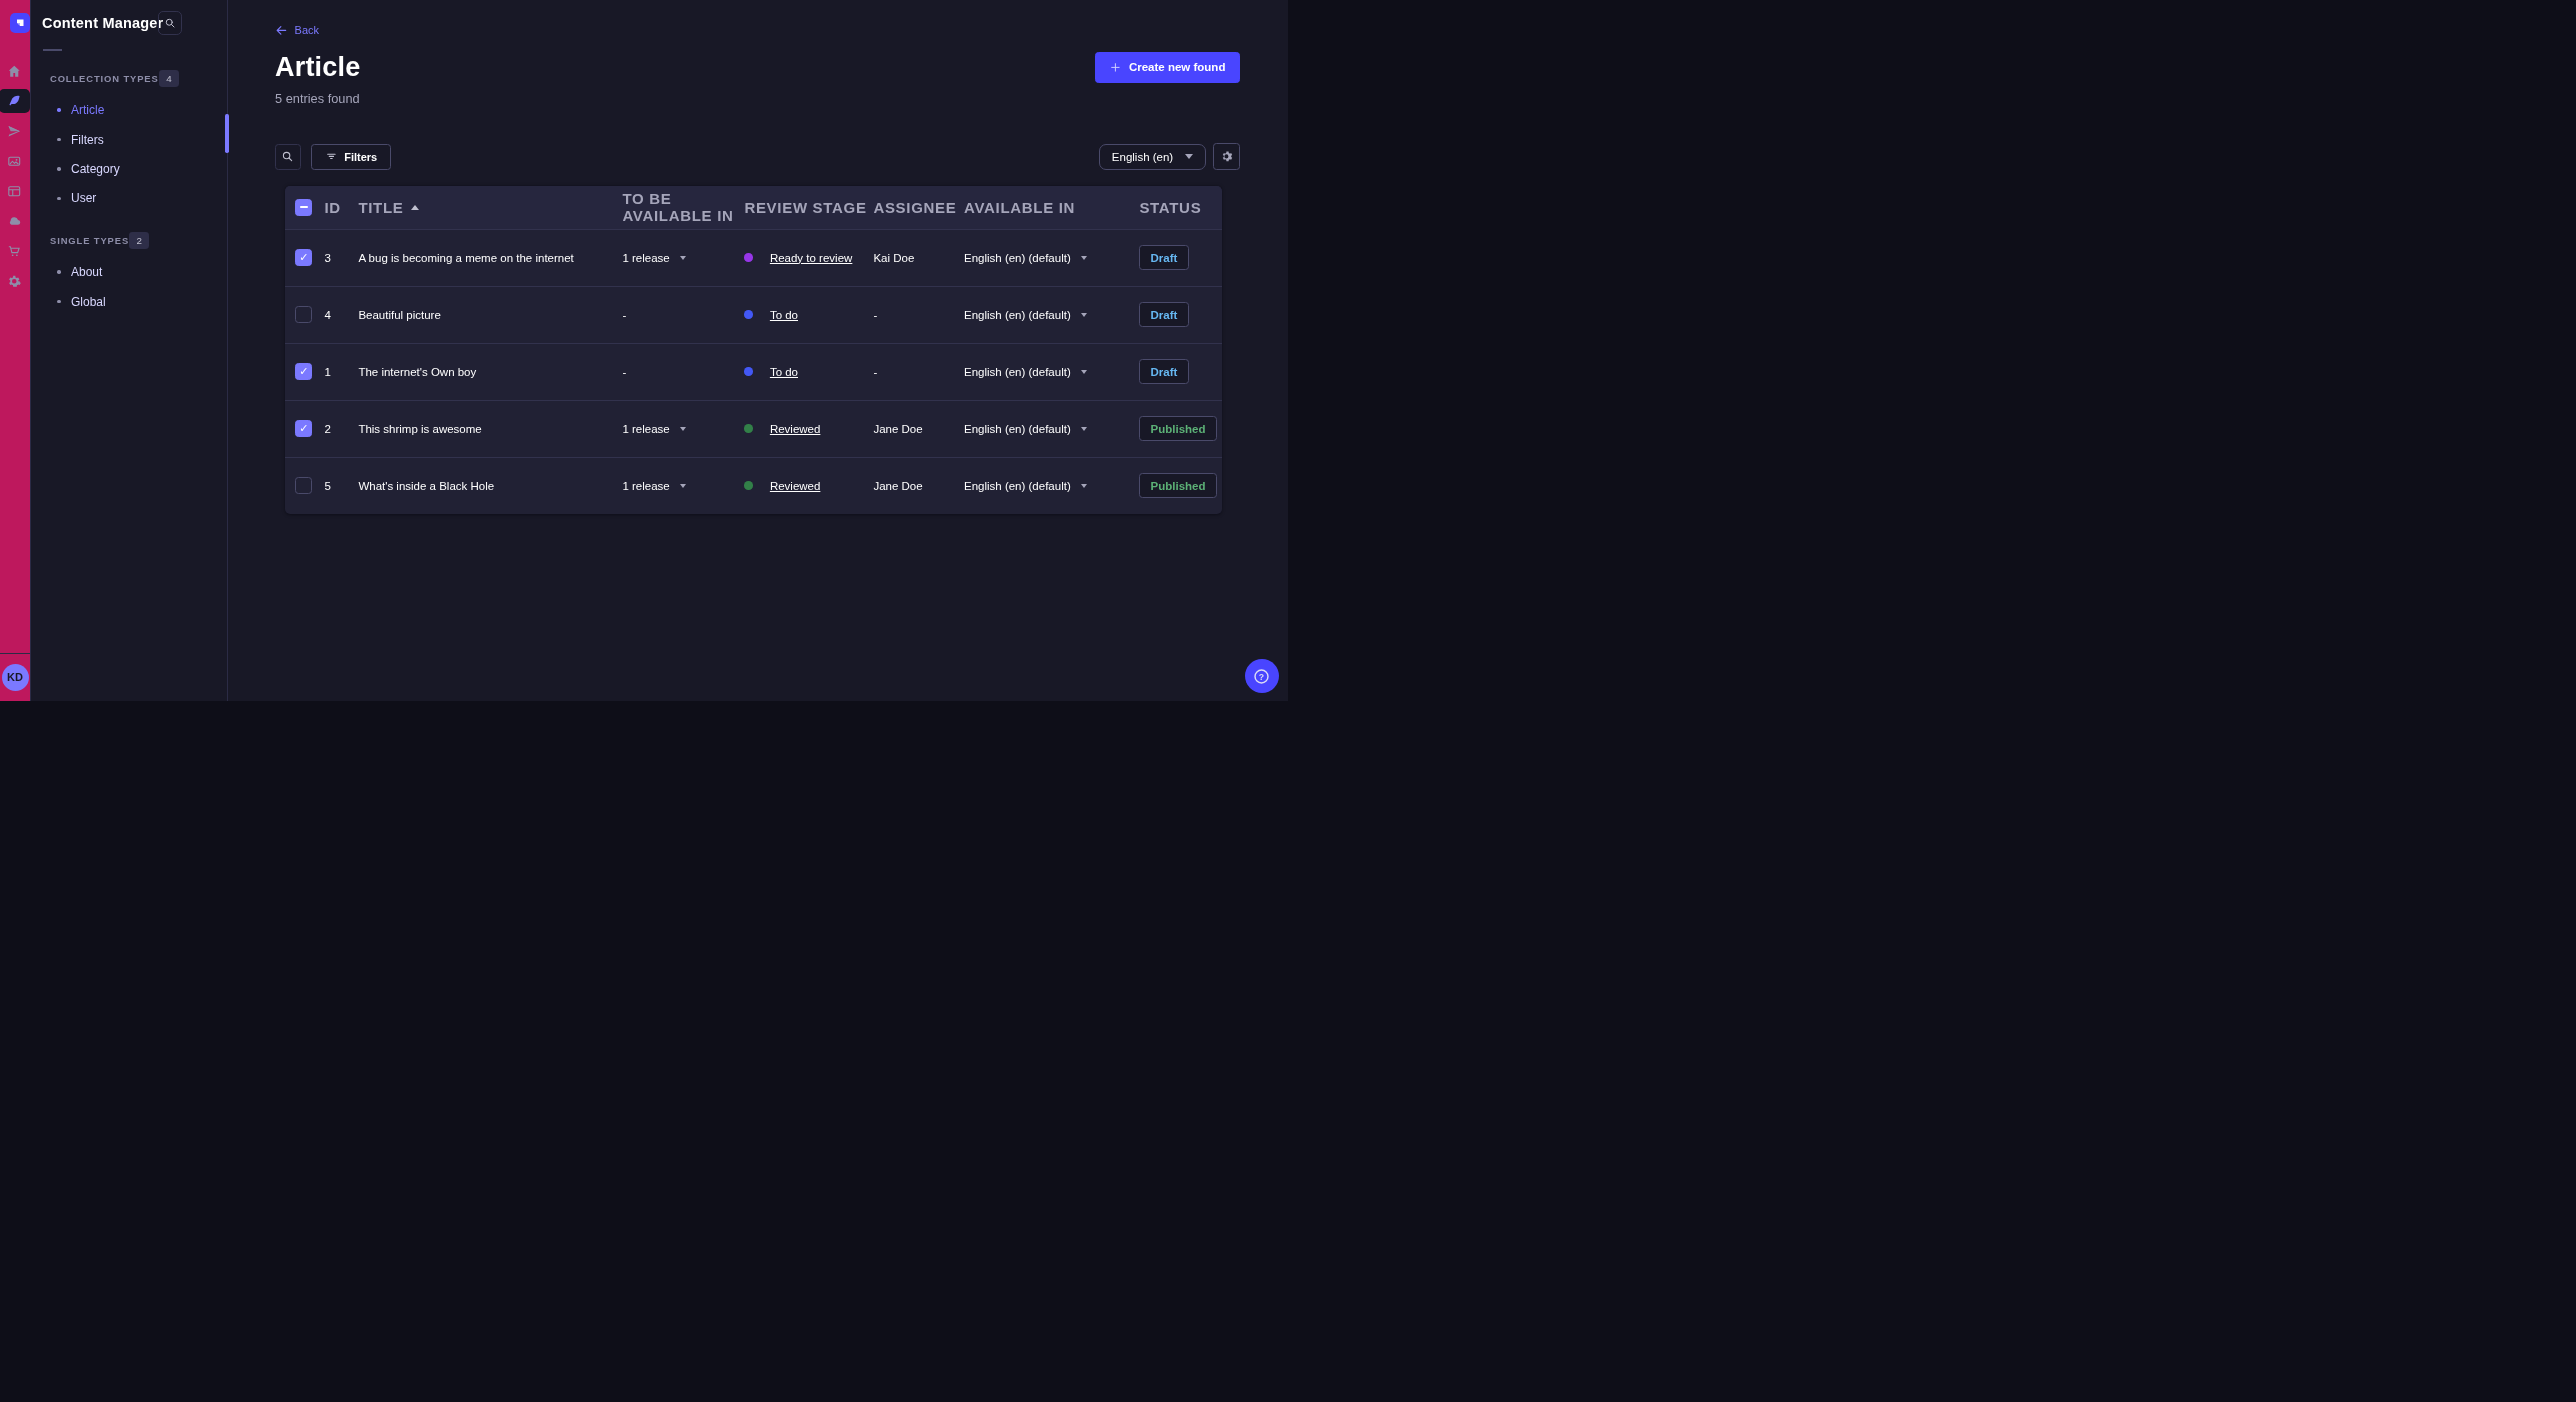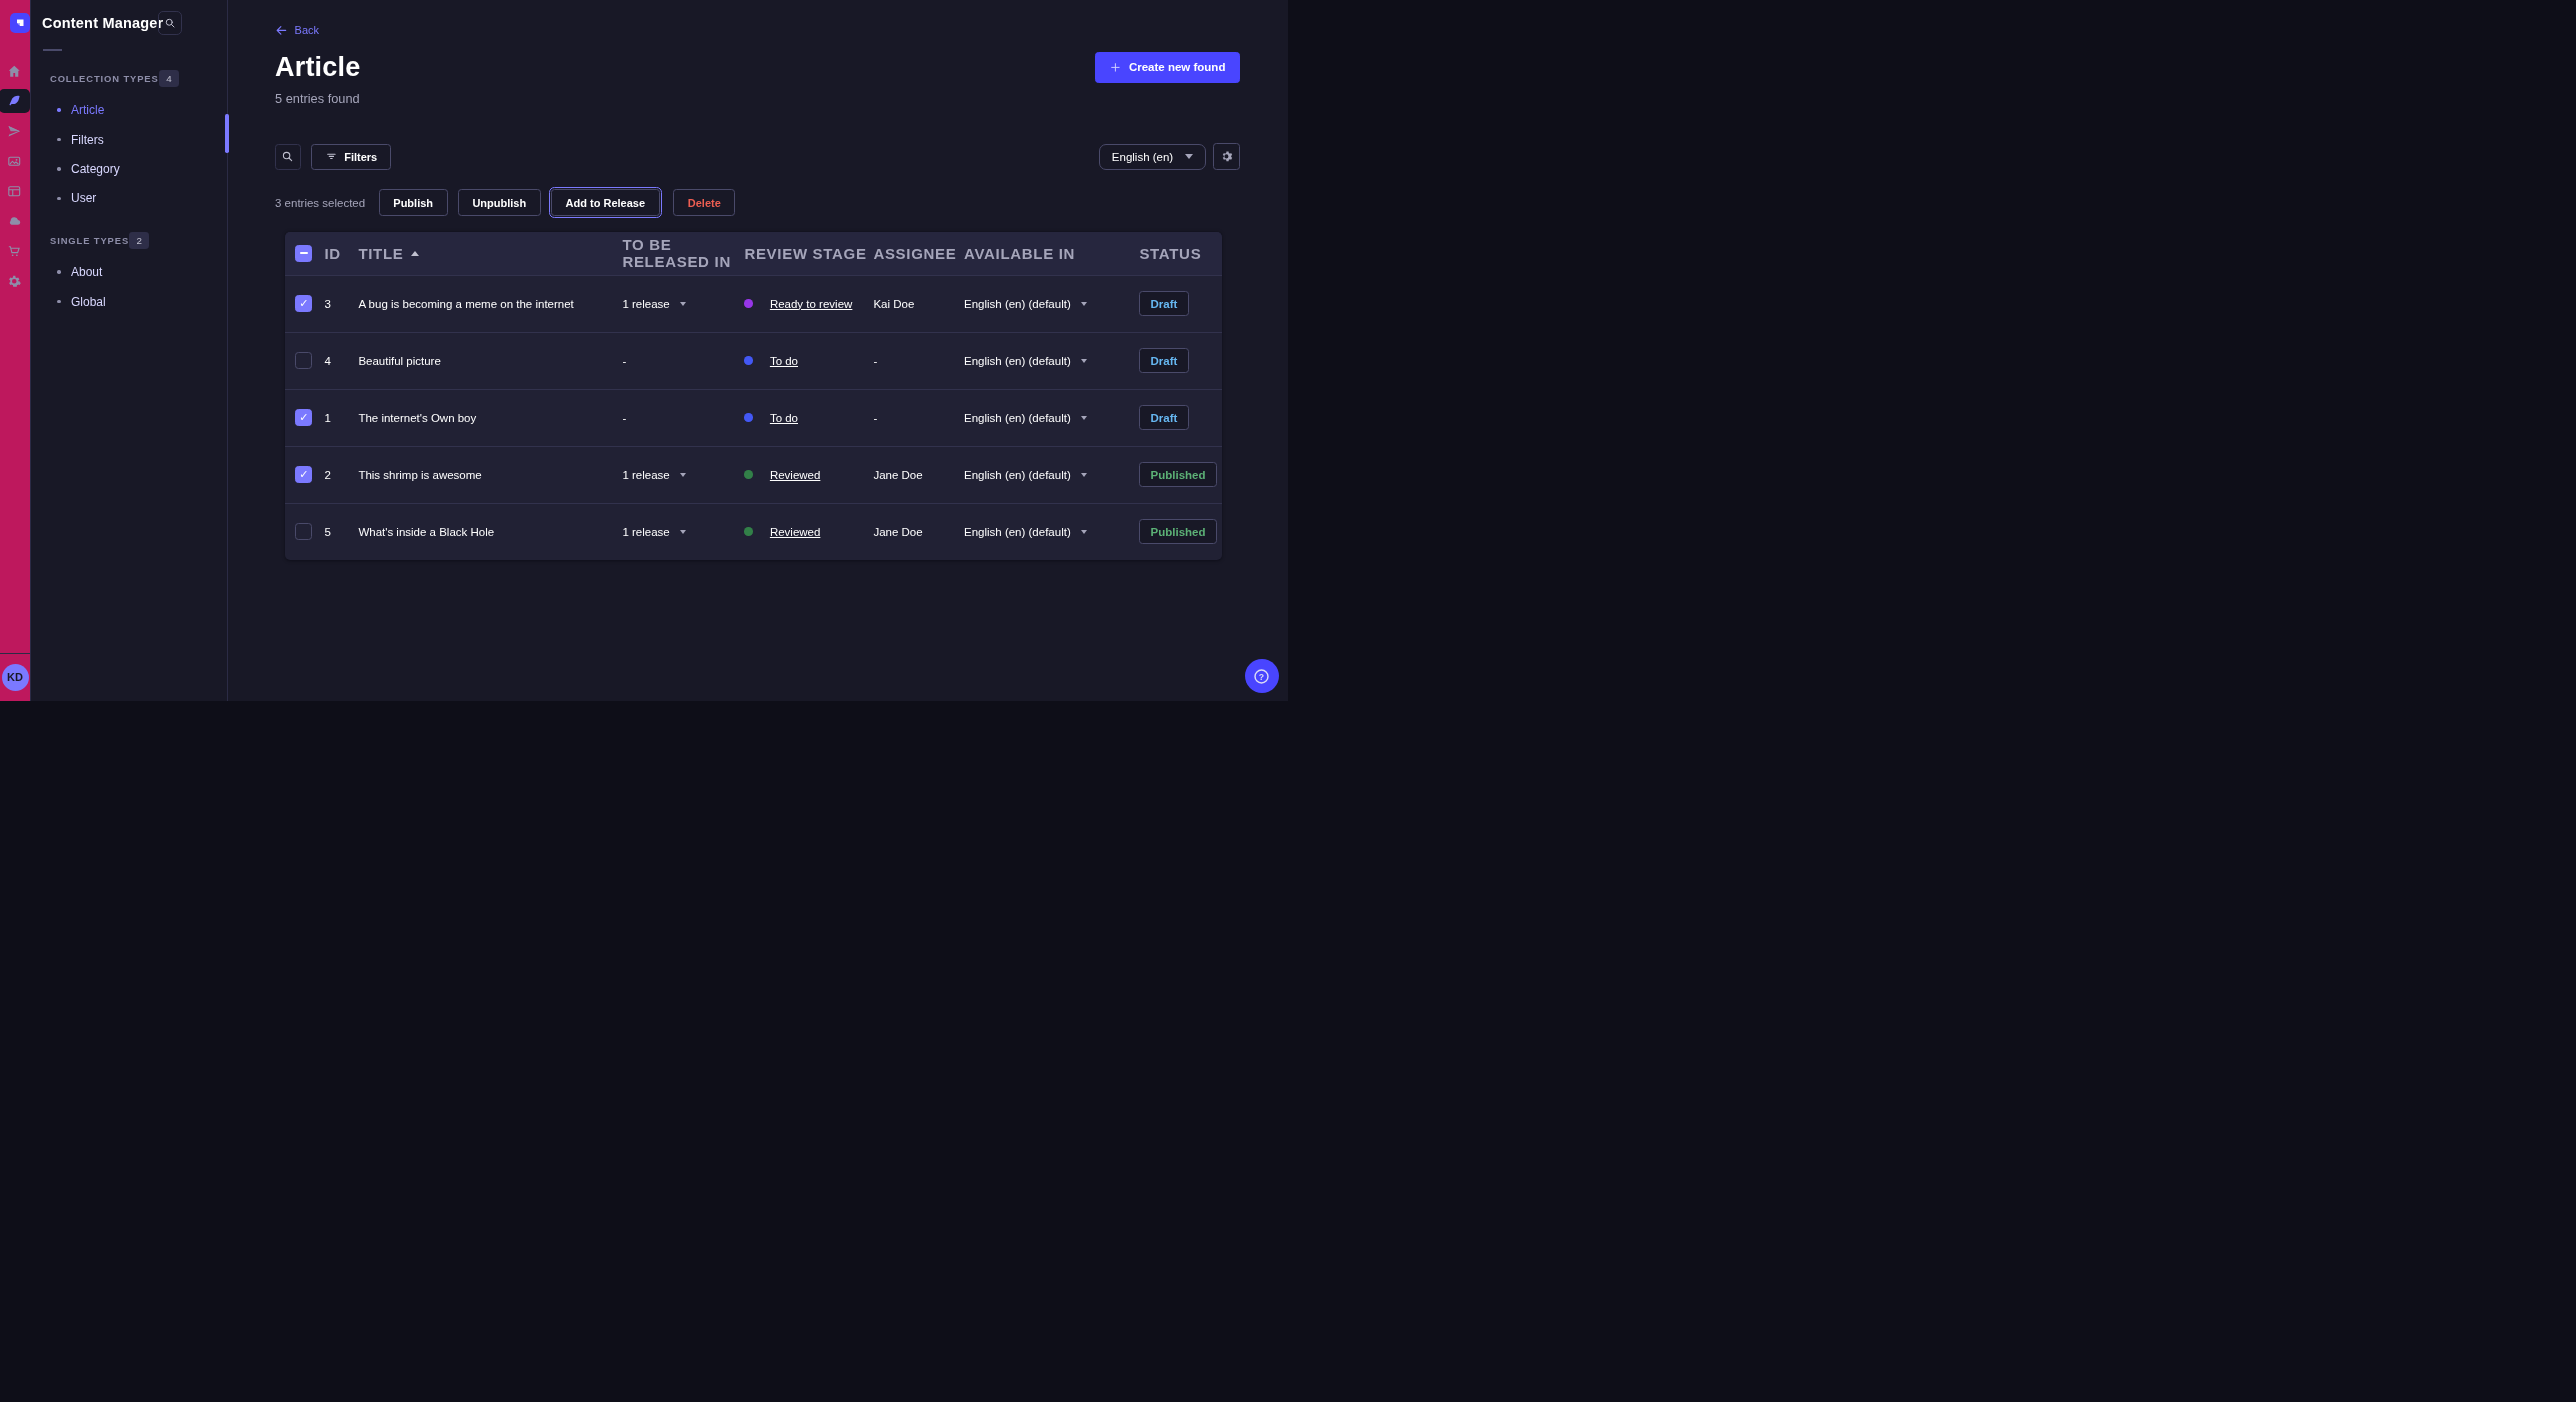--- a/index.html
+++ b/index.html
@@ -252,40 +252,33 @@
           <span class="caret-down"></span>
         </div>
         <button class="gear-btn">
           <svg width="12.8" height="12.8" viewBox="0 0 24 24" fill="currentColor">
               <path d="M12 8.2a3.8 3.8 0 1 0 0 7.6 3.8 3.8 0 0 0 0-7.6zm9 3.8c0 .4 0 .8-.1 1.2l2 1.5-2 3.5-2.3-1a7.6 7.6 0 0 1-2.1 1.2l-.3 2.6h-4.2l-.3-2.6a7.6 7.6 0 0 1-2.1-1.2l-2.3 1-2-3.5 2-1.5a8 8 0 0 1 0-2.4l-2-1.5 2-3.5 2.3 1a7.6 7.6 0 0 1 2.1-1.2l.3-2.6h4.2l.3 2.6a7.6 7.6 0 0 1 2.1 1.2l2.3-1 2 3.5-2 1.5c.1.4.1.8.1 1.2z"></path>
             </svg>
         </button>
       </div>
     </div>
 
-    <div class="sel-row">
-      <span class="sel-text">3 entries selected</span>
-      <button class="btn btn-sm">Publish</button>
-      <button class="btn btn-sm">Unpublish</button>
-      <button class="btn btn-sm btn-focus">Add to Release</button>
-      <button class="btn btn-sm btn-danger" style="margin-left:3.4px">Delete</button>
-    </div>
 
     
     <div class="table-card">
       <div class="trow thead">
         <div>
             <span class="cb" data-checked="mixed"></span>
           </div>
         <div class="hlabel">ID</div>
         <div class="sort-wrap">
           <span class="hlabel">TITLE</span>
           <span class="sort-asc"></span>
         </div>
-        <div class="hlabel">TO BE RELEASED IN</div>
+        <div class="hlabel">TO BE AVAILABLE IN</div>
         <div class="hlabel">REVIEW STAGE</div>
         <div class="hlabel">ASSIGNEE</div>
         <div class="hlabel" style="padding-left:13.6px">AVAILABLE IN</div>
         <div class="hlabel">STATUS</div>
       </div>
 
       <div class="trow tbody-row">
         <div>
             <span class="cb" data-checked="true"></span>
           </div>

